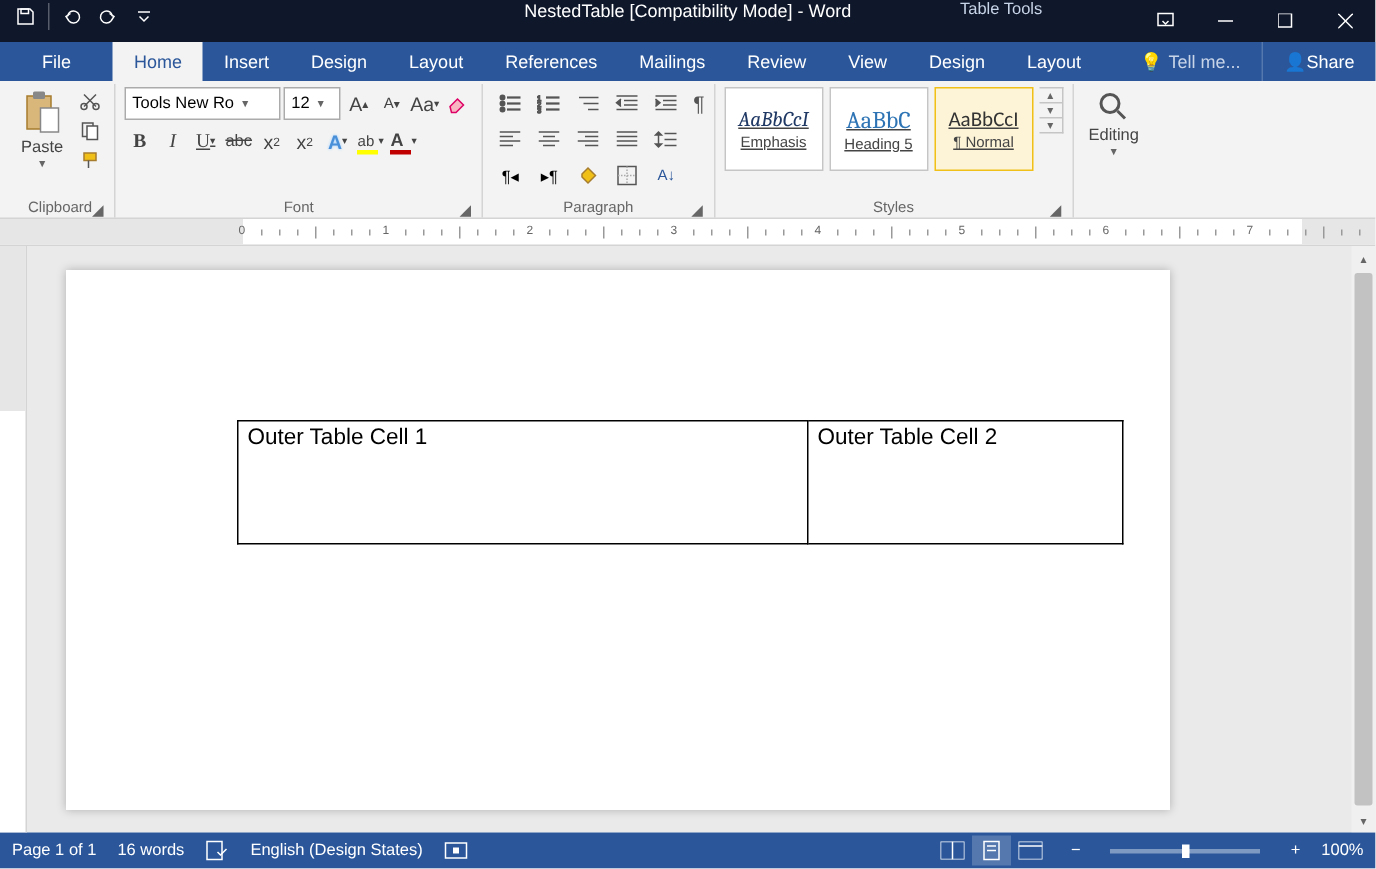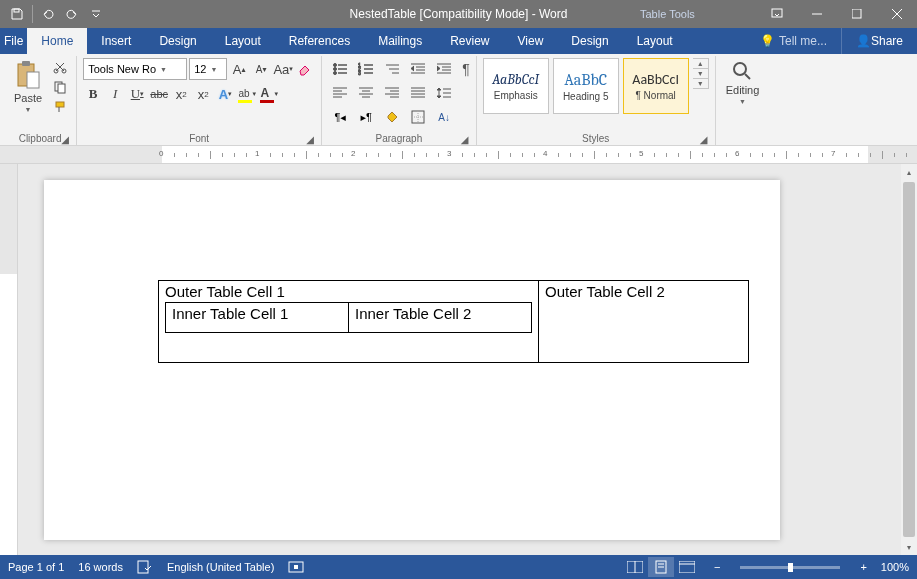--- a/index.html
+++ b/index.html
@@ -1,33 +1,33 @@
 <!DOCTYPE html>
 <html><head>
 <meta charset="utf-8">
 <style>
 * { box-sizing: border-box; margin: 0; padding: 0; font-family: "Segoe UI", sans-serif; }
 body { width: 917px; height: 579px; overflow: hidden; background: #fff; display: flex; flex-direction: column; }
 
 
-.titlebar { background: #737373; color: #fff; height: 28px; display: flex; align-items: center; font-size: 12px; position: relative; }
+.titlebar { background: #0f172a; color: #fff; height: 28px; display: flex; align-items: flex-start; font-size: 12px; position: relative; }
 .qat { display: flex; align-items: center; gap: 2px; padding: 0 6px; }
 .qat-btn { width: 22px; height: 22px; display: flex; align-items: center; justify-content: center; cursor: pointer; }
 .qat-btn svg { fill: #fff; stroke: #fff; }
 .qat-div { width: 1px; height: 18px; background: rgba(255,255,255,0.3); margin: 0 2px; }
 .title-center { position: absolute; left: 50%; transform: translateX(-50%); white-space: nowrap; }
 .title-tools { position: absolute; left: 640px; font-size: 11px; color: #c8d4e8; }
 .win-controls { position: absolute; right: 0; display: flex; }
 .win-btn { width: 40px; height: 28px; display: flex; align-items: center; justify-content: center; cursor: pointer; }
 .win-btn svg { stroke: #fff; fill: none; }
 
 
 .tabbar { background: #2b579a; height: 26px; display: flex; align-items: stretch; font-size: 12px; }
 .tab { color: #fff; padding: 0 14px; display: flex; align-items: center; cursor: pointer; }
-.tab.file { padding: 0 4px; }
+.tab.file { padding: 0 28px; }
 .tab.active { background: #f3f3f3; color: #2b579a; }
 .tab-spacer { flex: 1; }
 .tab.tellme { color: #c8d4e8; display: flex; gap: 4px; }
 .tab.share { background: #2b579a; border-left: 1px solid rgba(255,255,255,0.2); }
 
 
 .ribbon { background: #f3f3f3; border-bottom: 1px solid #d4d4d4; height: 92px; display: flex; padding: 2px 4px 0 4px; }
 .group { border-right: 1px solid #d4d4d4; display: flex; flex-direction: column; padding: 2px 6px 0 6px; }
 .group-body { flex: 1; display: flex; align-items: flex-start; gap: 4px; }
 .group-label { font-size: 10px; color: #666; text-align: center; padding: 1px 0; position: relative; }
@@ -42,21 +42,21 @@
 .fbtn { min-width: 20px; height: 20px; display: flex; align-items: center; justify-content: center; cursor: pointer; font-size: 13px; color: #444; }
 .fbtn.bold { font-weight: bold; font-family: "Times New Roman"; }
 .fbtn.italic { font-style: italic; font-family: "Times New Roman"; }
 .fbtn.under { text-decoration: underline; font-family: "Times New Roman"; }
 .fbtn.strike { text-decoration: line-through; font-size: 11px; }
 .fbtn sub, .fbtn sup { font-size: 8px; }
 .colorbar { width: 14px; height: 3px; }
 .para-grid { display: grid; grid-template-columns: repeat(5, 24px); grid-template-rows: 22px 22px 22px; gap: 2px; }
 .pbtn { display: flex; align-items: center; justify-content: center; cursor: pointer; }
 .pbtn svg { stroke: #555; fill: #555; }
-.style-box { background: #fff; border: 1px solid #c5c5c5; width: 66px; height: 56px; display: flex; flex-direction: column; align-items: center; justify-content: center; cursor: pointer; font-size: 10px; color: #444; }
+.style-box { background: #fff; border: 1px solid #c5c5c5; width: 66px; height: 56px; display: flex; flex-direction: column; align-items: center; justify-content: center; cursor: pointer; font-size: 10px; color: #444; text-decoration: underline; }
 .style-box.sel { border: 1px solid #f0c018; background: #fdf4d7; }
 .style-preview { font-family: Cambria, serif; font-size: 14px; color: #1f3864; margin-bottom: 2px; }
 .style-preview.normal { color: #333; font-family: Calibri; }
 .style-preview.emphasis { font-style: italic; }
 .style-preview.heading { color: #2e74b5; font-size: 16px; }
 .style-scroll { width: 16px; display: flex; flex-direction: column; border: 1px solid #c5c5c5; border-left: none; }
 .style-scroll div { flex: 1; display: flex; align-items: center; justify-content: center; border-bottom: 1px solid #c5c5c5; cursor: pointer; font-size: 8px; color: #666; }
 .style-scroll div:last-child { border-bottom: none; }
 
 
@@ -491,28 +491,20 @@
   <div class="ruler-v">
     <div class="shade" style="top:0;height:110px"></div>
   </div>
   <div class="doc-scroll">
     <div class="page">
       <table class="nested-table">
         <tbody>
             <tr>
           <td class="outer-td1">
             <span>Outer Table Cell 1</span>
-            <table class="inner-table">
-              <tbody>
-                    <tr>
-                <td><span>Inner Table Cell 1</span></td>
-                <td><span>Inner Table Cell 2</span></td>
-              </tr>
-            </tbody>
-                </table>
           </td>
           <td class="outer-td2"><span>Outer Table Cell 2</span></td>
         </tr>
       </tbody>
         </table>
     </div>
     <div class="scrollbar-v">
       <div class="arrow">▴</div>
       <div class="thumb"></div>
       <div class="arrow">▾</div>
@@ -522,21 +514,21 @@
 
 <div class="statusbar">
   <div class="sb-btn">Page 1 of 1</div>
   <div class="sb-btn">16 words</div>
   <div class="sb-btn">
       <svg width="16" height="14" viewBox="0 0 16 14">
         <rect x="1" y="1" width="10" height="12" fill="none" stroke="#fff"></rect>
         <path d="M8 8l2 2 4-4" stroke="#fff" fill="none"></path>
       </svg>
     </div>
-  <div class="sb-btn">English (United Table)</div>
+  <div class="sb-btn">English (Design States)</div>
   <div class="sb-btn">
       <svg width="16" height="14" viewBox="0 0 16 14">
         <rect x="1" y="2" width="14" height="10" fill="none" stroke="#fff"></rect>
         <rect x="6" y="5" width="4" height="4" fill="#fff"></rect>
       </svg>
     </div>
   <div class="spacer"></div>
   <div class="view-btns">
     <div class="view-btn">
         <svg width="16" height="12" viewBox="0 0 16 12">

